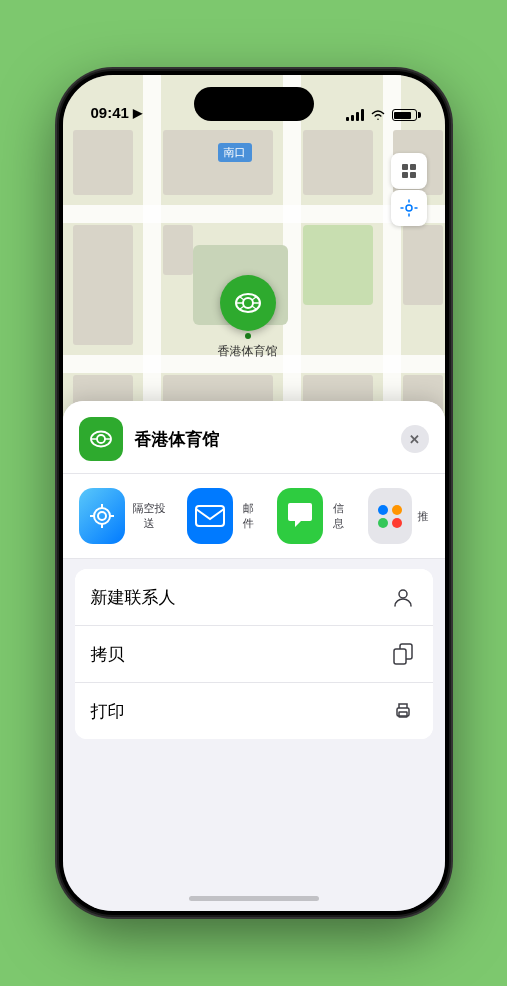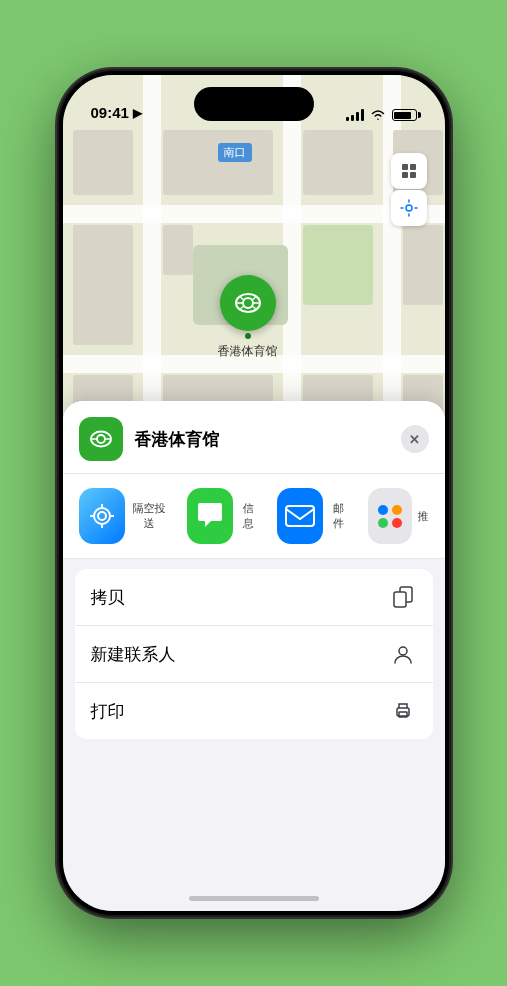--- a/index.html
+++ b/index.html
@@ -571,36 +571,36 @@
               <line x1="16" y1="4" x2="16" y2="8" stroke="#fff" stroke-width="2"></line>
               <line x1="28" y1="16" x2="24" y2="16" stroke="#fff" stroke-width="2"></line>
               <line x1="16" y1="28" x2="16" y2="24" stroke="#fff" stroke-width="2"></line>
               <line x1="4" y1="16" x2="8" y2="16" stroke="#fff" stroke-width="2"></line>
             </svg>
           </div>
           <span class="app-label">隔空投送</span>
         </div>
 
         <div class="app-item">
-          <div class="app-icon messages">
-            <svg width="34" height="34" viewBox="0 0 34 34" fill="none">
-              <path d="M5 6 Q5 4 7 4 L27 4 Q29 4 29 6 L29 20 Q29 22 27 22 L18 22 L12 28 L12 22 L7 22 Q5 22 5 20 Z" fill="#fff"></path>
-            </svg>
-          </div>
-          <span class="app-label">信息</span>
-        </div>
-
-        <div class="app-item">
           <div class="app-icon mail">
             <svg width="34" height="30" viewBox="0 0 34 30" fill="none">
               <rect x="3" y="5" width="28" height="20" rx="3" fill="none" stroke="#fff" stroke-width="2"></rect>
               <path d="M3 8 L17 18 L31 8" stroke="#fff" stroke-width="2" fill="none"></path>
             </svg>
           </div>
           <span class="app-label">邮件</span>
+        </div>
+
+        <div class="app-item">
+          <div class="app-icon messages">
+            <svg width="34" height="34" viewBox="0 0 34 34" fill="none">
+              <path d="M5 6 Q5 4 7 4 L27 4 Q29 4 29 6 L29 20 Q29 22 27 22 L18 22 L12 28 L12 22 L7 22 Q5 22 5 20 Z" fill="#fff"></path>
+            </svg>
+          </div>
+          <span class="app-label">信息</span>
         </div>
 
 
         <div class="app-item">
           <div class="app-icon more">
             <div style="display:flex; flex-direction:column; gap:3px;">
               <div style="display:flex; gap:4px;">
                 <div style="width:10px;height:10px;border-radius:50%;background:#007aff;"></div>
                 <div style="width:10px;height:10px;border-radius:50%;background:#ff9500;"></div>
               </div>
@@ -610,35 +610,35 @@
               </div>
             </div>
           </div>
           <span class="app-label" style="font-size:11px; color:#3c3c43;">推</span>
         </div>
       </div>
 
       <div class="action-list" style="margin: 10px 12px 0;">
 
         <div class="action-item">
+          <span class="action-label">新建联系人</span>
+          <div class="action-icon">
+            <svg width="22" height="22" viewBox="0 0 22 22" fill="none">
+              <circle cx="11" cy="8" r="4" stroke="#3c3c43" stroke-width="1.5" fill="none"></circle>
+              <path d="M3 20 C3 15.5 7 13 11 13 C15 13 19 15.5 19 20" stroke="#3c3c43" stroke-width="1.5" fill="none" stroke-linecap="round"></path>
+            </svg>
+          </div>
+        </div>
+
+        <div class="action-item">
           <span class="action-label">拷贝</span>
           <div class="action-icon">
             <svg width="22" height="22" viewBox="0 0 22 22" fill="none">
               <rect x="8" y="1" width="12" height="15" rx="2" stroke="#3c3c43" stroke-width="1.5" fill="none"></rect>
               <rect x="2" y="6" width="12" height="15" rx="2" stroke="#3c3c43" stroke-width="1.5" fill="white"></rect>
-            </svg>
-          </div>
-        </div>
-
-        <div class="action-item">
-          <span class="action-label">新建联系人</span>
-          <div class="action-icon">
-            <svg width="22" height="22" viewBox="0 0 22 22" fill="none">
-              <circle cx="11" cy="8" r="4" stroke="#3c3c43" stroke-width="1.5" fill="none"></circle>
-              <path d="M3 20 C3 15.5 7 13 11 13 C15 13 19 15.5 19 20" stroke="#3c3c43" stroke-width="1.5" fill="none" stroke-linecap="round"></path>
             </svg>
           </div>
         </div>
 
 
 
         <div class="action-item" style="border-bottom:none;">
           <span class="action-label">打印</span>
           <div class="action-icon">
             <svg width="22" height="22" viewBox="0 0 22 22" fill="none">

